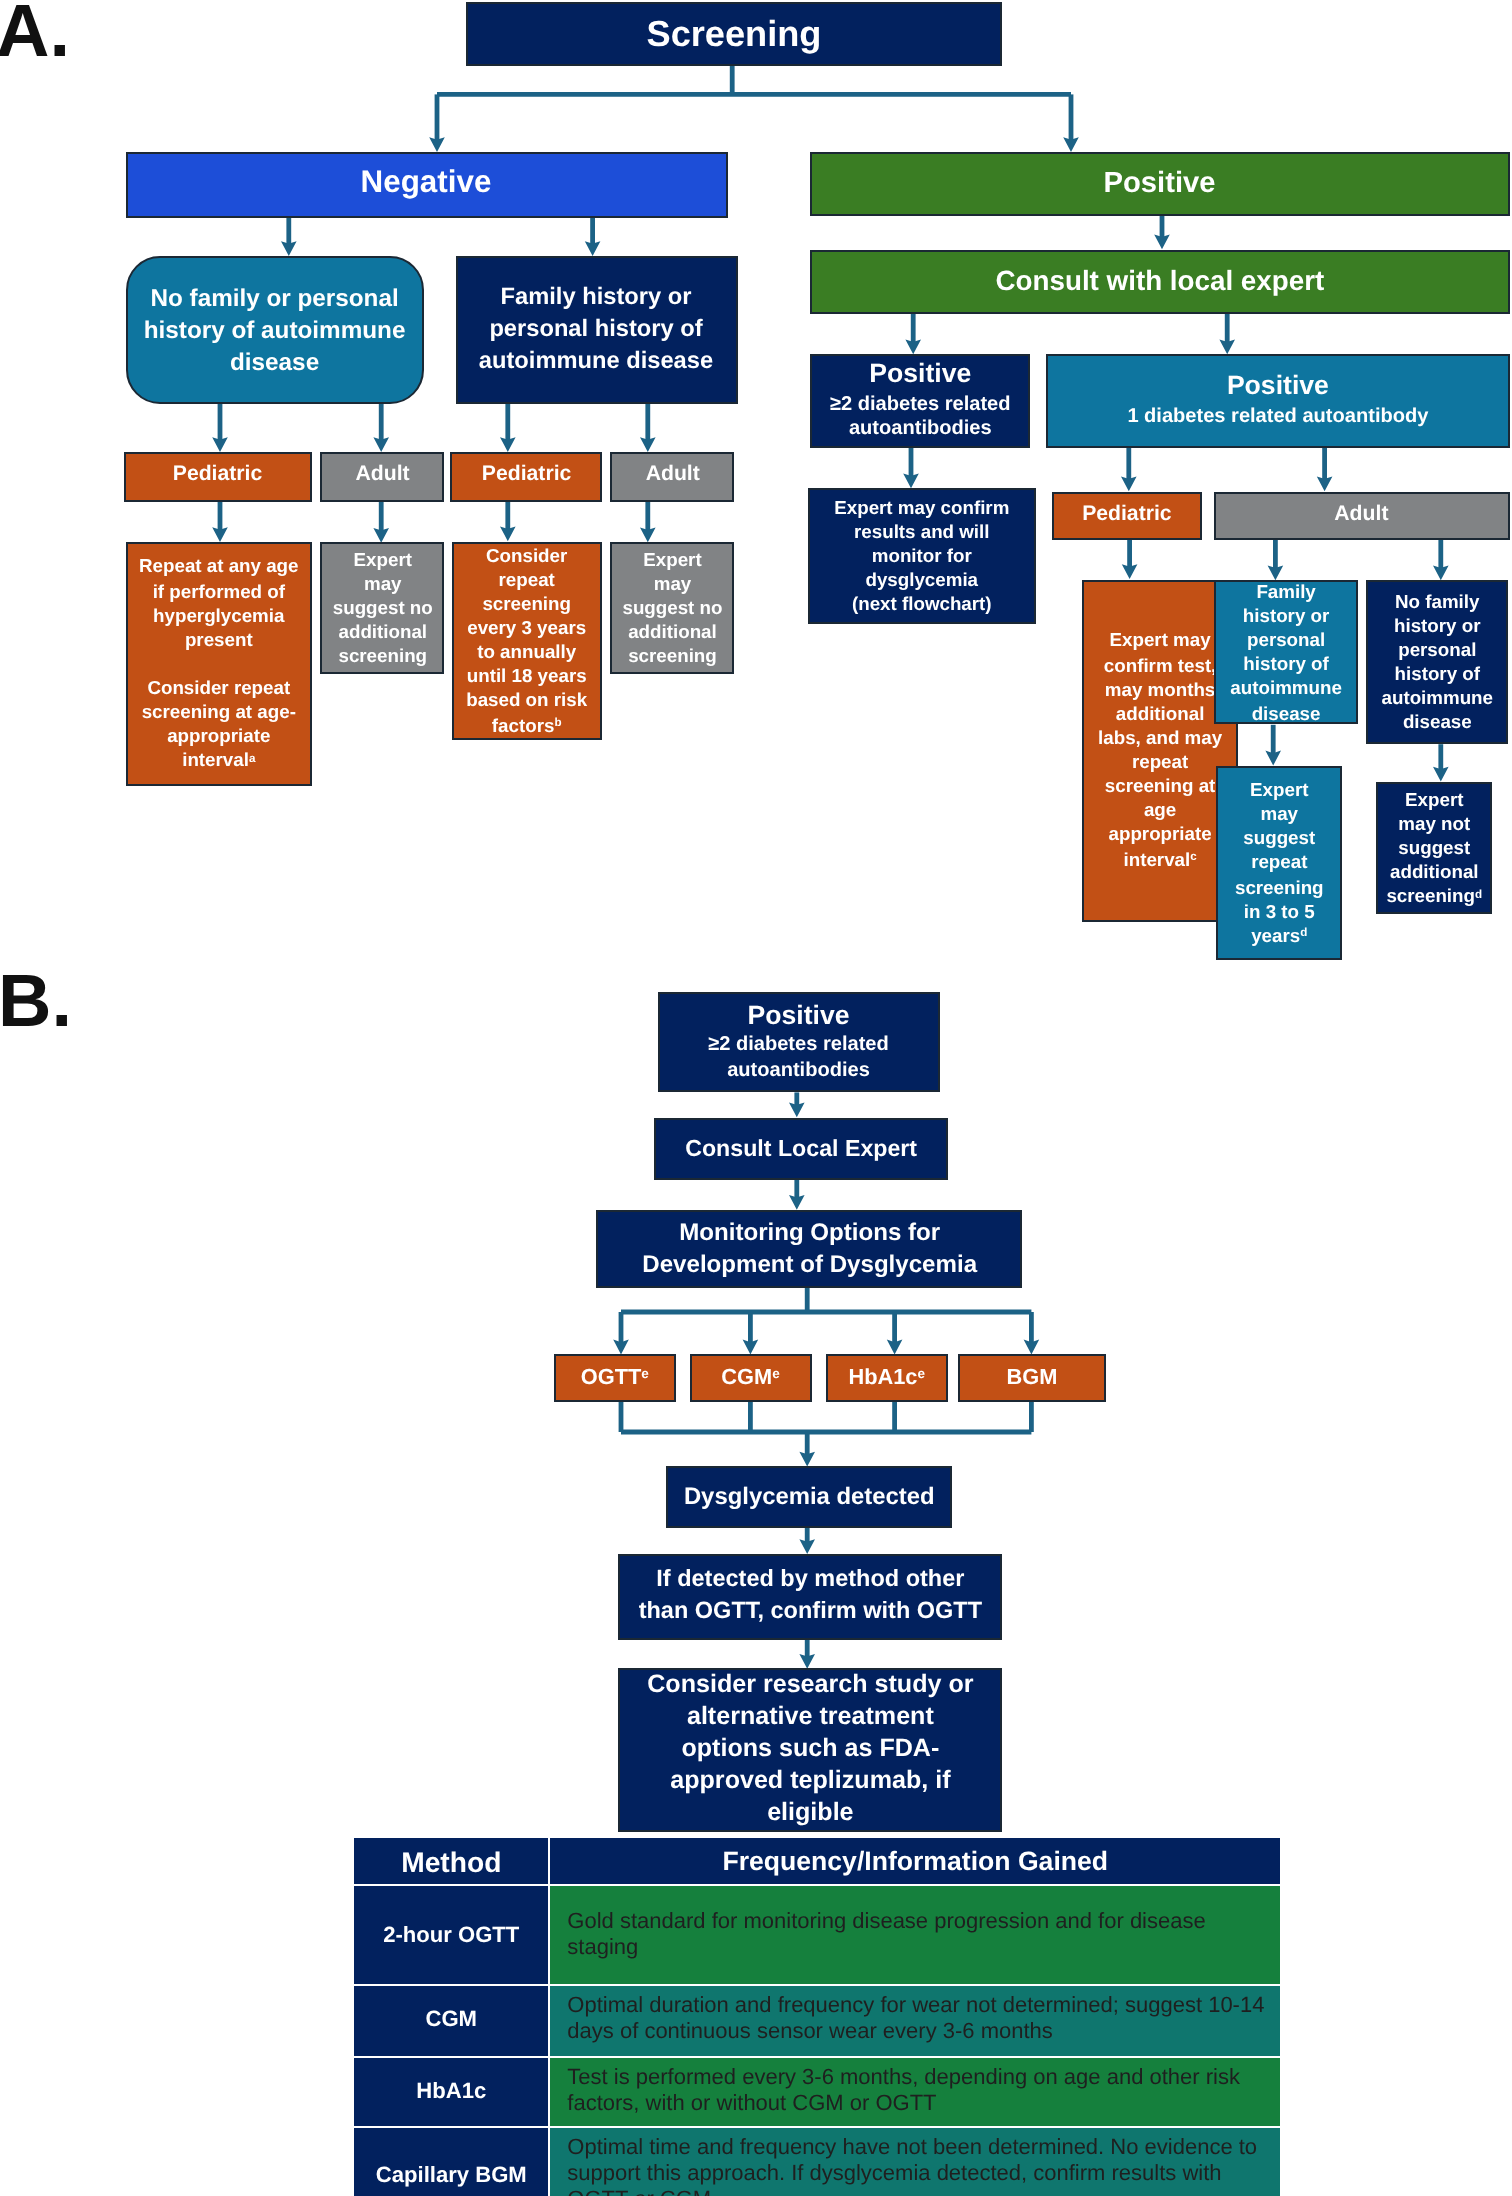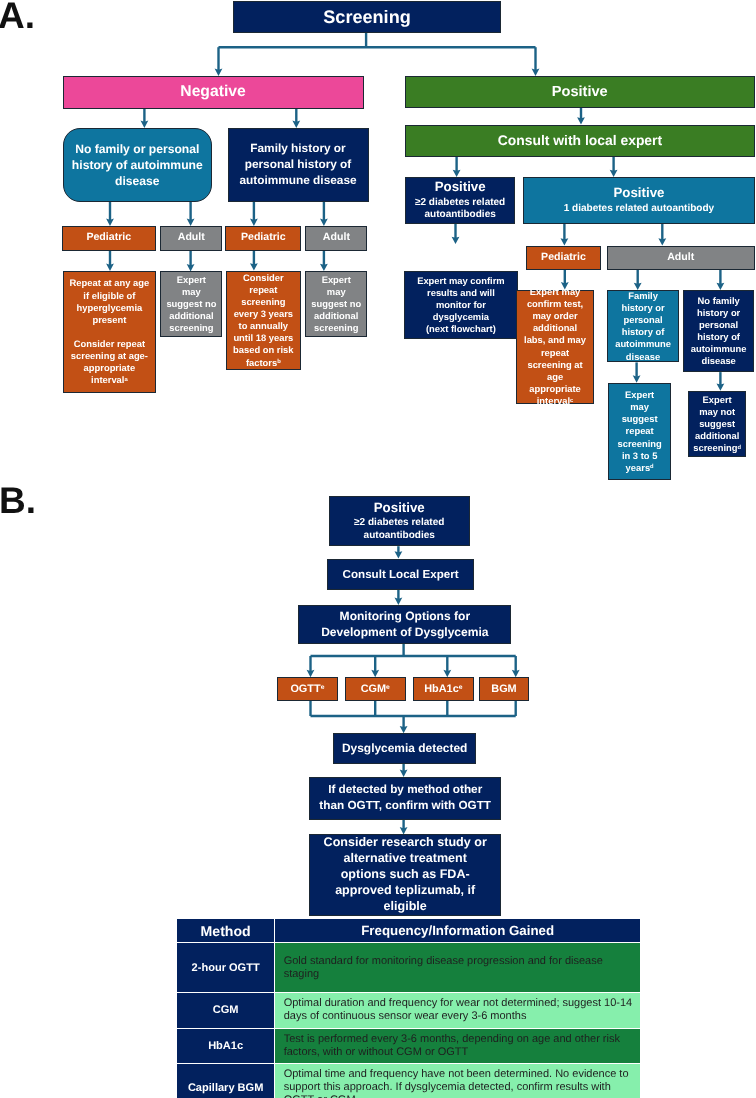--- a/index.html
+++ b/index.html
@@ -14,36 +14,36 @@
       color:#ffffff;font-weight:bold;}
   .bx .inner{display:block;width:100%;padding:0 1px;}
   .bx sup{font-size:.62em;vertical-align:baseline;position:relative;top:-.42em;line-height:1;}
   .tline{display:block;white-space:nowrap;}
   .bx .t1{display:block;font-size:1.0em;}
   .bx .t2{display:block;font-size:0.755em;margin-top:1px;}
   svg.conn{position:absolute;left:0;top:0;width:756px;height:1098px;overflow:visible;}
   svg.conn .ln{fill:none;stroke:#1c6286;stroke-width:2.4;}
   svg.conn .hd{fill:#1c6286;stroke:none;}
   .navy{background:#02215e;}
-  .red{background:#ec4899;}
+  .red{background:#1d4ed8;}
   .green{background:#3a7d23;}
   .lblue{background:#0e759f;}
   .orange{background:#c25015;}
   .gray{background:#818385;}
   table.tbl{position:absolute;border-collapse:collapse;table-layout:fixed;border-spacing:0;}
   table.tbl td{vertical-align:middle;box-sizing:border-box;padding:0;}
   table.tbl td.th{background:#02215e;color:#fff;font-weight:bold;text-align:center;font-size:14.1px;margin-top:32px;}
   table.tbl td.th.m{border-right:1.4px solid #fff;font-size:14.1px;}
   table.tbl td.th.f{font-size:13.3px;}
   table.tbl td.mcell{background:#02215e;color:#fff;font-weight:bold;text-align:center;font-size:11.05px;
          border-top:1.4px solid #fff;border-right:1.4px solid #fff;}
   table.tbl td.dcell{color:#1f1f1f;text-align:left;font-size:11.0px;line-height:1.2;
          padding:3px 6px 3px 8.6px;border-top:1.4px solid #fff;}
   table.tbl td.dcell.dark{background:#15803d;}
-  table.tbl td.dcell.light{background:#86efac;}
+  table.tbl td.dcell.light{background:#0f766e;}
 </style>
 </head>
 <body>
 
 <div class="stage">
 
   <div class="panel-label" style="left:-2px;top:-3.5px;font-size:37px;">A.</div>
   <div class="panel-label" style="left:-1px;top:482px;font-size:37px;">B.</div>
 
 <svg class="conn" viewBox="0 0 756 1098" xmlns="http://www.w3.org/2000/svg">
@@ -153,21 +153,21 @@
     </div>
 <div class="bx orange" style="left:225.3px;top:226px;width:76px;height:24.5px;font-size:10.6px;line-height:1.12;">
       <span class="inner">Pediatric</span>
     </div>
 <div class="bx gray" style="left:305.4px;top:226px;width:62px;height:24.5px;font-size:10.6px;line-height:1.12;">
       <span class="inner">Adult</span>
     </div>
 <div class="bx orange" style="left:62.6px;top:271px;width:93.6px;height:122px;font-size:9.4px;line-height:1.29;">
       <span class="inner">
         <span class="tline">Repeat at any age</span>
-        <span class="tline">if eligible of</span>
+        <span class="tline">if performed of</span>
         <span class="tline">hyperglycemia</span>
         <span class="tline">present</span>
         <span class="tline">&nbsp;</span>
         <span class="tline">Consider repeat</span>
         <span class="tline">screening at age-</span>
         <span class="tline">appropriate</span>
         <span class="tline">interval<sup>a</sup></span>
       </span>
     </div>
 <div class="bx gray" style="left:160.3px;top:271.4px;width:62.2px;height:65.3px;font-size:9.4px;line-height:1.29;">
@@ -213,40 +213,40 @@
       </span>
     </div>
 <div class="bx lblue" style="left:523px;top:177.1px;width:231.9px;height:46.8px;font-size:13.3px;line-height:1.26;">
       <span class="inner">
         <span class="t1">Positive</span>
         <span class="t2">
           <span class="tline">1 diabetes related autoantibody</span>
         </span>
       </span>
     </div>
-<div class="bx navy" style="left:403.6px;top:244.1px;width:114.6px;height:68px;font-size:9.4px;line-height:1.29;margin-top:27px;">
+<div class="bx navy" style="left:403.6px;top:244.1px;width:114.6px;height:68px;font-size:9.4px;line-height:1.29;">
       <span class="inner">
         <span class="tline">Expert may confirm</span>
         <span class="tline">results and will</span>
         <span class="tline">monitor for</span>
         <span class="tline">dysglycemia</span>
         <span class="tline">(next flowchart)</span>
       </span>
     </div>
 <div class="bx orange" style="left:525.6px;top:245.6px;width:75.7px;height:24.3px;font-size:10.6px;line-height:1.12;">
       <span class="inner">Pediatric</span>
     </div>
 <div class="bx gray" style="left:606.5px;top:245.6px;width:148.4px;height:24.3px;font-size:10.6px;line-height:1.12;">
       <span class="inner">Adult</span>
     </div>
-<div class="bx orange" style="left:516px;top:289.5px;width:78.1px;height:114px;font-size:9.4px;line-height:1.29;">
+<div class="bx orange" style="left:541px;top:289.5px;width:78.1px;height:171px;font-size:9.4px;line-height:1.29;">
       <span class="inner">
         <span class="tline">Expert may</span>
         <span class="tline">confirm test,</span>
-        <span class="tline">may order</span>
+        <span class="tline">may months</span>
         <span class="tline">additional</span>
         <span class="tline">labs, and may</span>
         <span class="tline">repeat</span>
         <span class="tline">screening at</span>
         <span class="tline">age</span>
         <span class="tline">appropriate</span>
         <span class="tline">interval<sup>c</sup></span>
       </span>
     </div>
 <div class="bx lblue" style="left:606.9px;top:290.1px;width:72.3px;height:72.3px;font-size:9.4px;line-height:1.29;">
@@ -328,21 +328,21 @@
 
 <div class="bx orange opt" style="left:277.0px;top:677.2px;width:60.8px;height:23.8px;font-size:10.9px;">
       <span class="inner"><span>OGTT</span><sup>e</sup></span>
     </div>
 <div class="bx orange opt" style="left:344.7px;top:677.2px;width:61.1px;height:23.8px;font-size:10.9px;">
       <span class="inner"><span>CGM</span><sup>e</sup></span>
     </div>
 <div class="bx orange opt" style="left:412.9px;top:677.2px;width:60.9px;height:23.8px;font-size:10.9px;">
       <span class="inner"><span>HbA1c</span><sup>e</sup></span>
     </div>
-<div class="bx orange opt" style="left:479.0px;top:677.2px;width:50px;height:23.8px;font-size:10.9px;">
+<div class="bx orange opt" style="left:479.0px;top:677.2px;width:74px;height:23.8px;font-size:10.9px;">
       <span class="inner"><span>BGM</span><sup></sup></span>
     </div>
 
 <table class="tbl" style="left:177.2px;top:919.1px;width:463px;">
   <colgroup>
         <col style="width:97.4px">
         <col style="width:365.6px">
       </colgroup>
   <thead>
     <tr style="height:23.6px">

